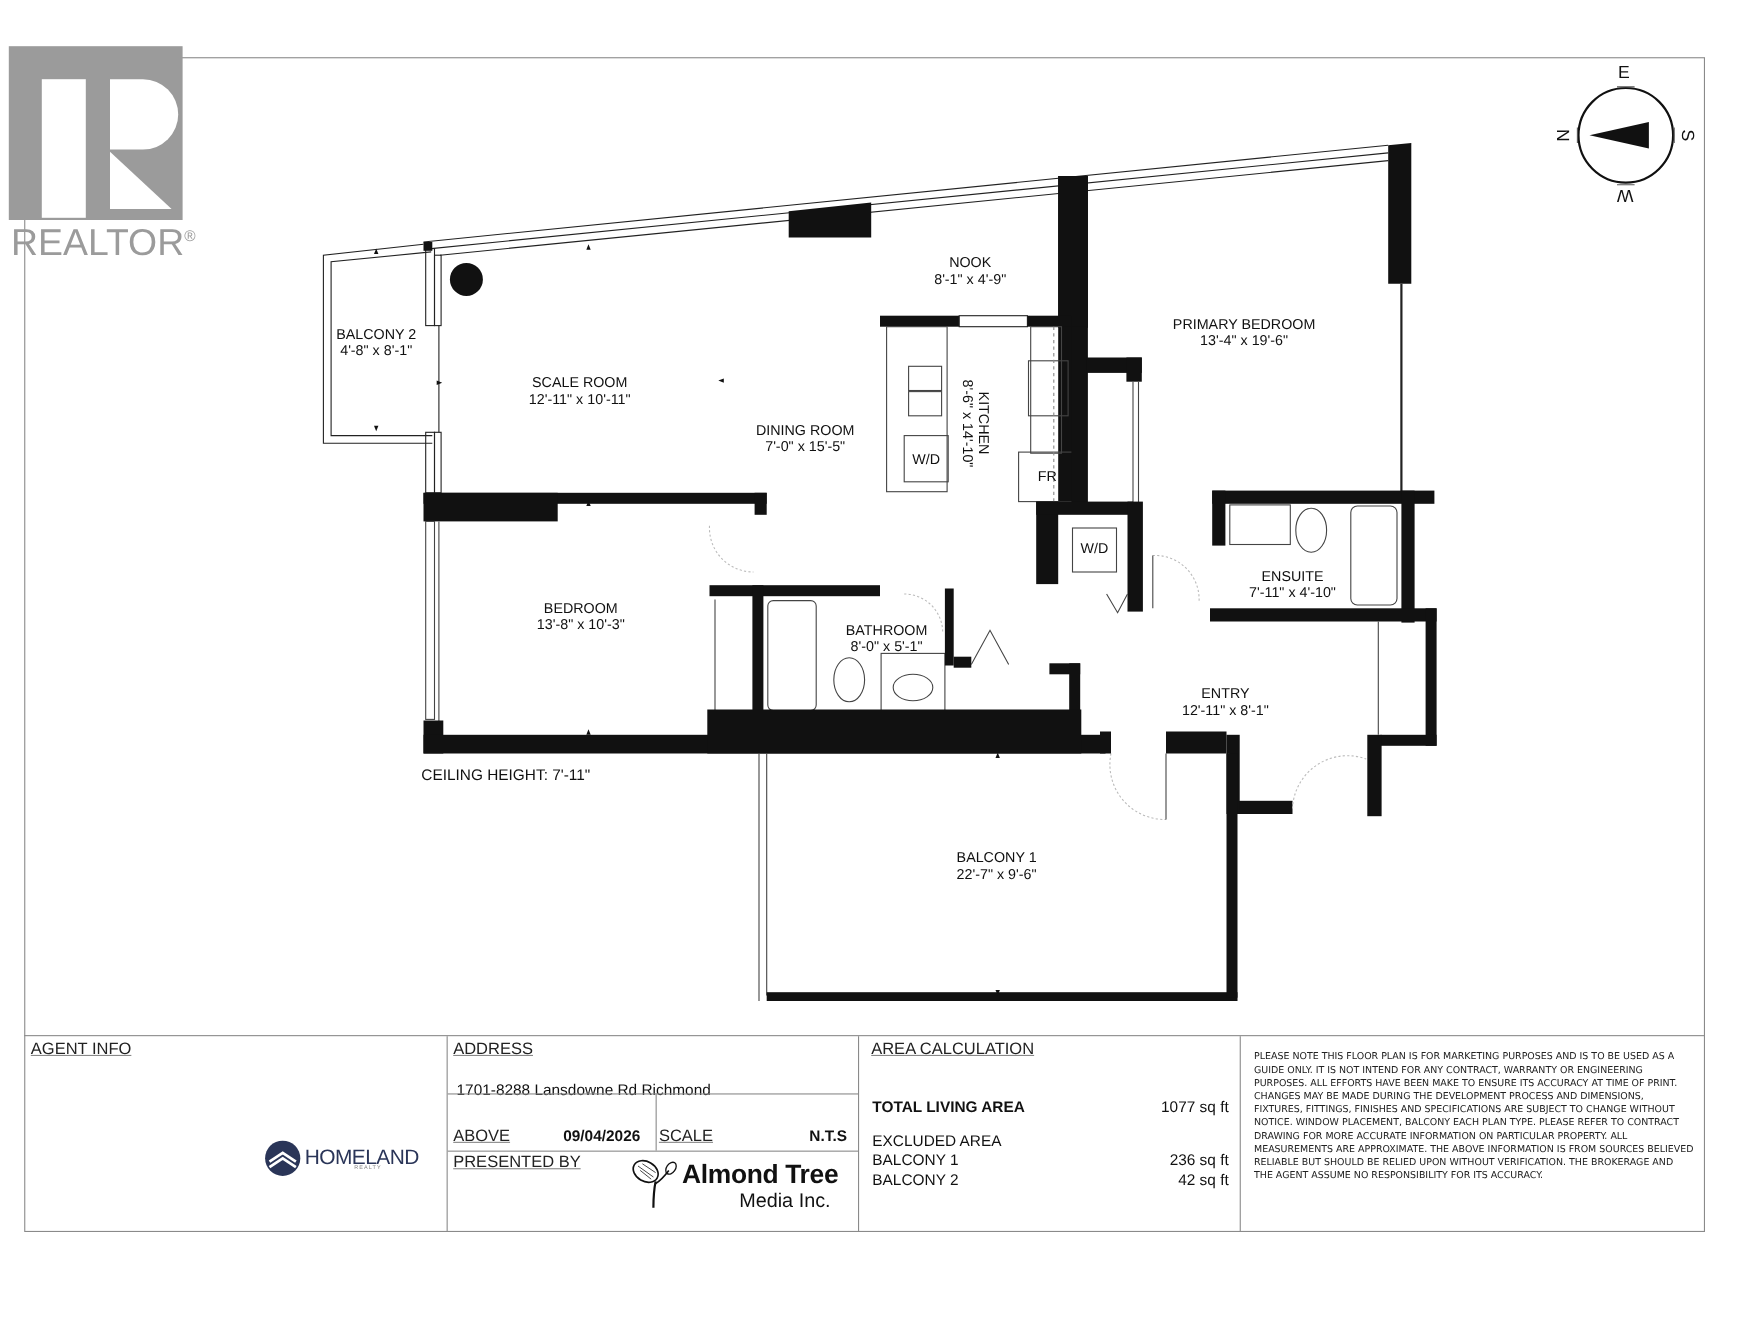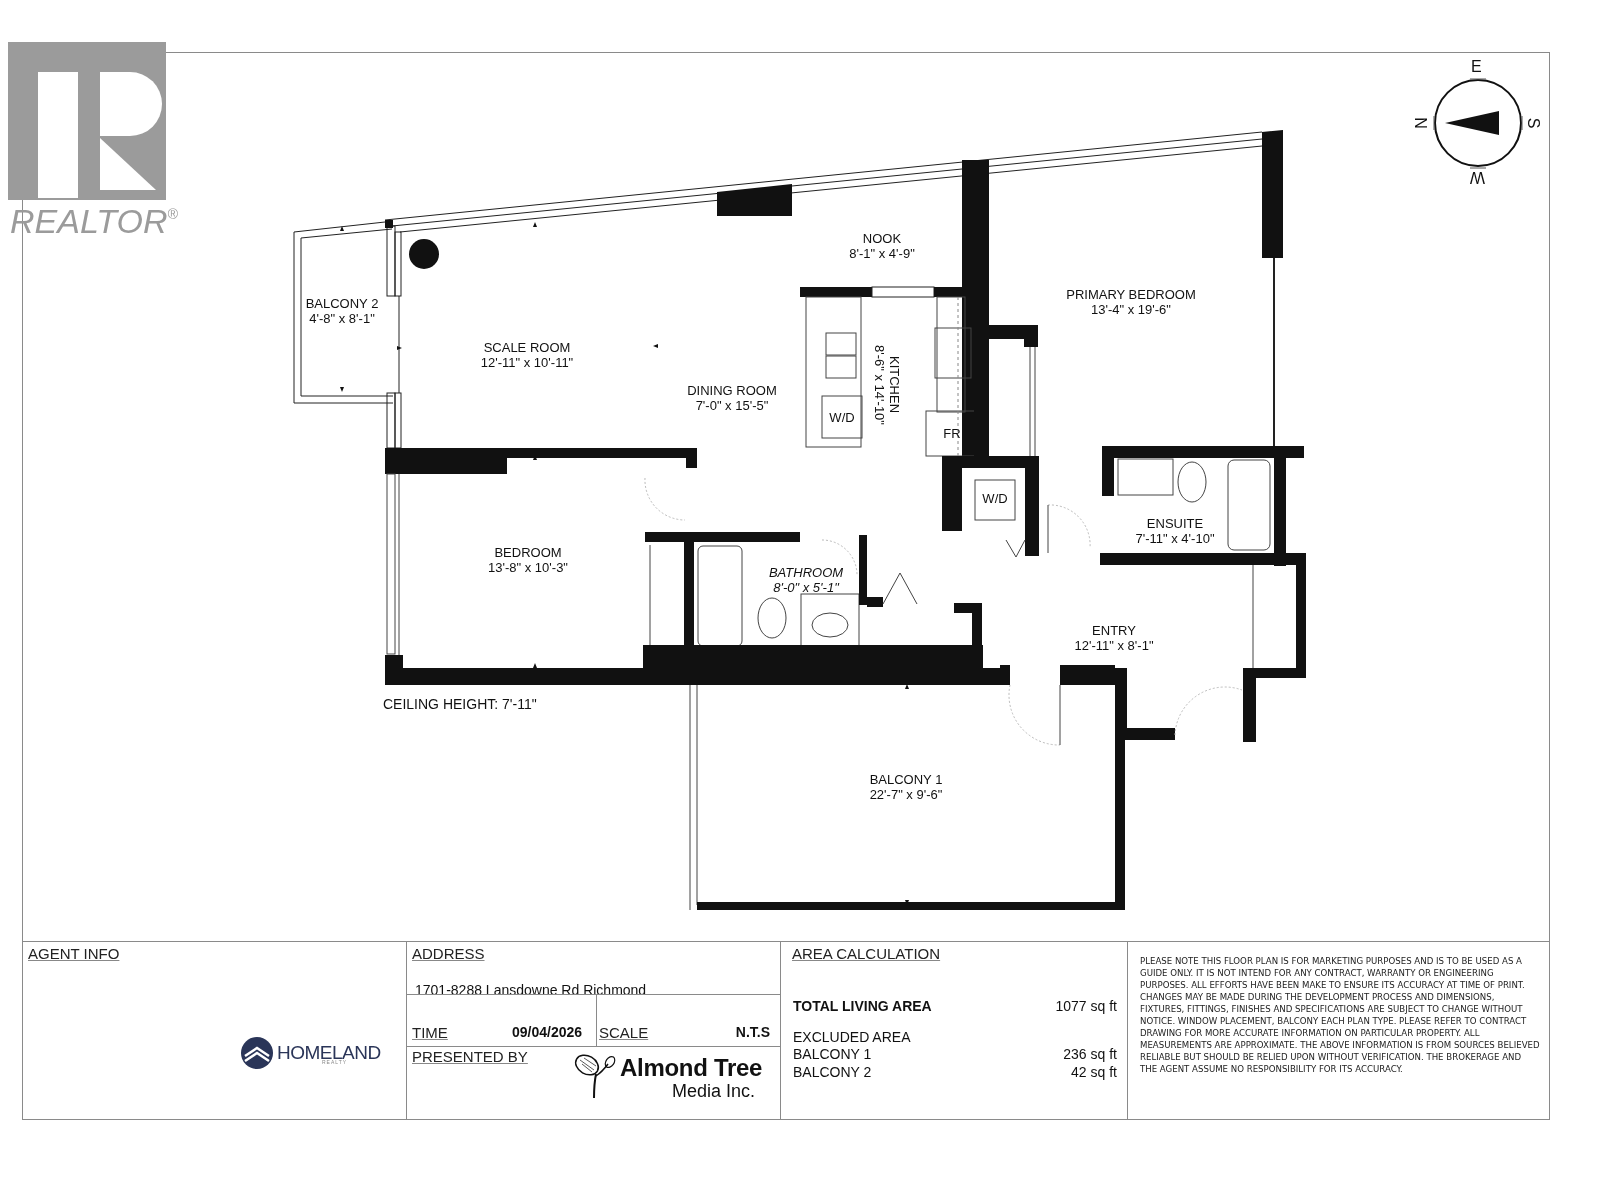--- a/index.html
+++ b/index.html
@@ -1,19 +1,19 @@
 <!DOCTYPE html>
 <html><head>
 <meta charset="utf-8">
 <style>
   html, body { margin: 0; padding: 0; background: #ffffff; }
   body { width: 1600px; height: 1200px; position: relative; overflow: hidden; font-family: "Liberation Sans", sans-serif; color: #111; }
   .frame { position: absolute; left: 22px; top: 52px; width: 1528px; height: 1068px; border: 1px solid #8a8a8a; box-sizing: border-box; }
   .plan-svg { position: absolute; left: 0; top: 0; width: 1600px; height: 1200px; }
-  .realtor-logo { position: absolute; left: 8px; top: 42px; width: 158px; height: 200px; font-style: italic; }
+  .realtor-logo { position: absolute; left: 8px; top: 42px; width: 158px; height: 200px; }
   .realtor-box { position: absolute; left: 0; top: 0; width: 158px; height: 158px; background: #9b9b9b; }
   .realtor-text { position: absolute; left: 2px; top: 160px; font-size: 34px; color: #9b9b9b; letter-spacing: 0px; white-space: nowrap; }
   .realtor-text sup { font-size: 14px; vertical-align: top; position: relative; top: 4px; }
   .compass { position: absolute; left: 1410px; top: 58px; width: 140px; height: 130px; }
   .compass-label { position: absolute; font-size: 16px; color: #111; }
   .room-label { position: absolute; text-align: center; font-size: 13px; line-height: 15px; color: #111; white-space: nowrap; transform: translateX(-50%); }
   .room-name { display: block; }
   .room-dim { display: block; }
   .kitchen-label { position: absolute; left: 872px; top: 345px; font-size: 13px; line-height: 15px; writing-mode: vertical-rl; text-align: center; white-space: nowrap; }
   .fixture-label { position: absolute; font-size: 13px; color: #111; transform: translate(-50%, -50%); }
@@ -222,21 +222,21 @@
   <span>KITCHEN</span><br><span>8'-6" x 14'-10"</span>
 </div>
 <div class="room-label" style="left:1131px;top:287px;">
   <span class="room-name">PRIMARY BEDROOM</span>
     <span class="room-dim">13'-4" x 19'-6"</span>
 </div>
 <div class="room-label" style="left:528px;top:545px;">
   <span class="room-name">BEDROOM</span>
     <span class="room-dim">13'-8" x 10'-3"</span>
 </div>
-<div class="room-label" style="left:806px;top:565px;font-style:italic;">
+<div class="room-label" style="left:806px;top:565px;">
   <span class="room-name">BATHROOM</span>
     <span class="room-dim">8'-0" x 5'-1"</span>
 </div>
 <div class="room-label" style="left:1175px;top:516px;">
   <span class="room-name">ENSUITE</span>
     <span class="room-dim">7'-11" x 4'-10"</span>
 </div>
 <div class="room-label" style="left:1114px;top:623px;">
   <span class="room-name">ENTRY</span>
     <span class="room-dim">12'-11" x 8'-1"</span>
@@ -265,21 +265,21 @@
       <span class="homeland-text">HOMELAND</span>
     </div>
     <span class="homeland-sub">REALTY</span>
   </div>
 
   <div class="tb-cell" style="left:384px;width:374px;">
     <span class="hdr" style="left:5px;top:3px;">ADDRESS</span>
     <div class="addr">1701-8288 Lansdowne Rd Richmond</div>
     <div class="hline" style="left:0;width:373px;top:52px;"></div>
     <div class="vline" style="left:189px;top:52px;height:52px;"></div>
-    <span class="hdr" style="left:5px;top:82px;">TIME</span>
+    <span class="hdr" style="left:5px;top:82px;">ABOVE</span>
     <span style="position:absolute;left:105px;top:82px;font-size:14px;font-weight:bold;">09/04/2026</span>
     <span class="hdr" style="left:192px;top:82px;">SCALE</span>
     <span style="position:absolute;right:10px;top:82px;font-size:14px;font-weight:bold;">N.T.S</span>
     <div class="hline" style="left:0;width:373px;top:104px;"></div>
     <span class="hdr" style="left:5px;top:106px;">PRESENTED BY</span>
     <div class="almond">
       <svg width="46" height="50" viewBox="0 0 46 50">
         <ellipse cx="15" cy="15" rx="12" ry="9" transform="rotate(30 15 15)" fill="none" stroke="#111" stroke-width="1.5"></ellipse>
         <path d="M8 10 L22 20 M10 14 L20 22 M12 8 L24 16" stroke="#111" stroke-width="0.7"></path>
         <path d="M24 24 Q22 34 22 48" stroke="#111" stroke-width="2" fill="none"></path>

